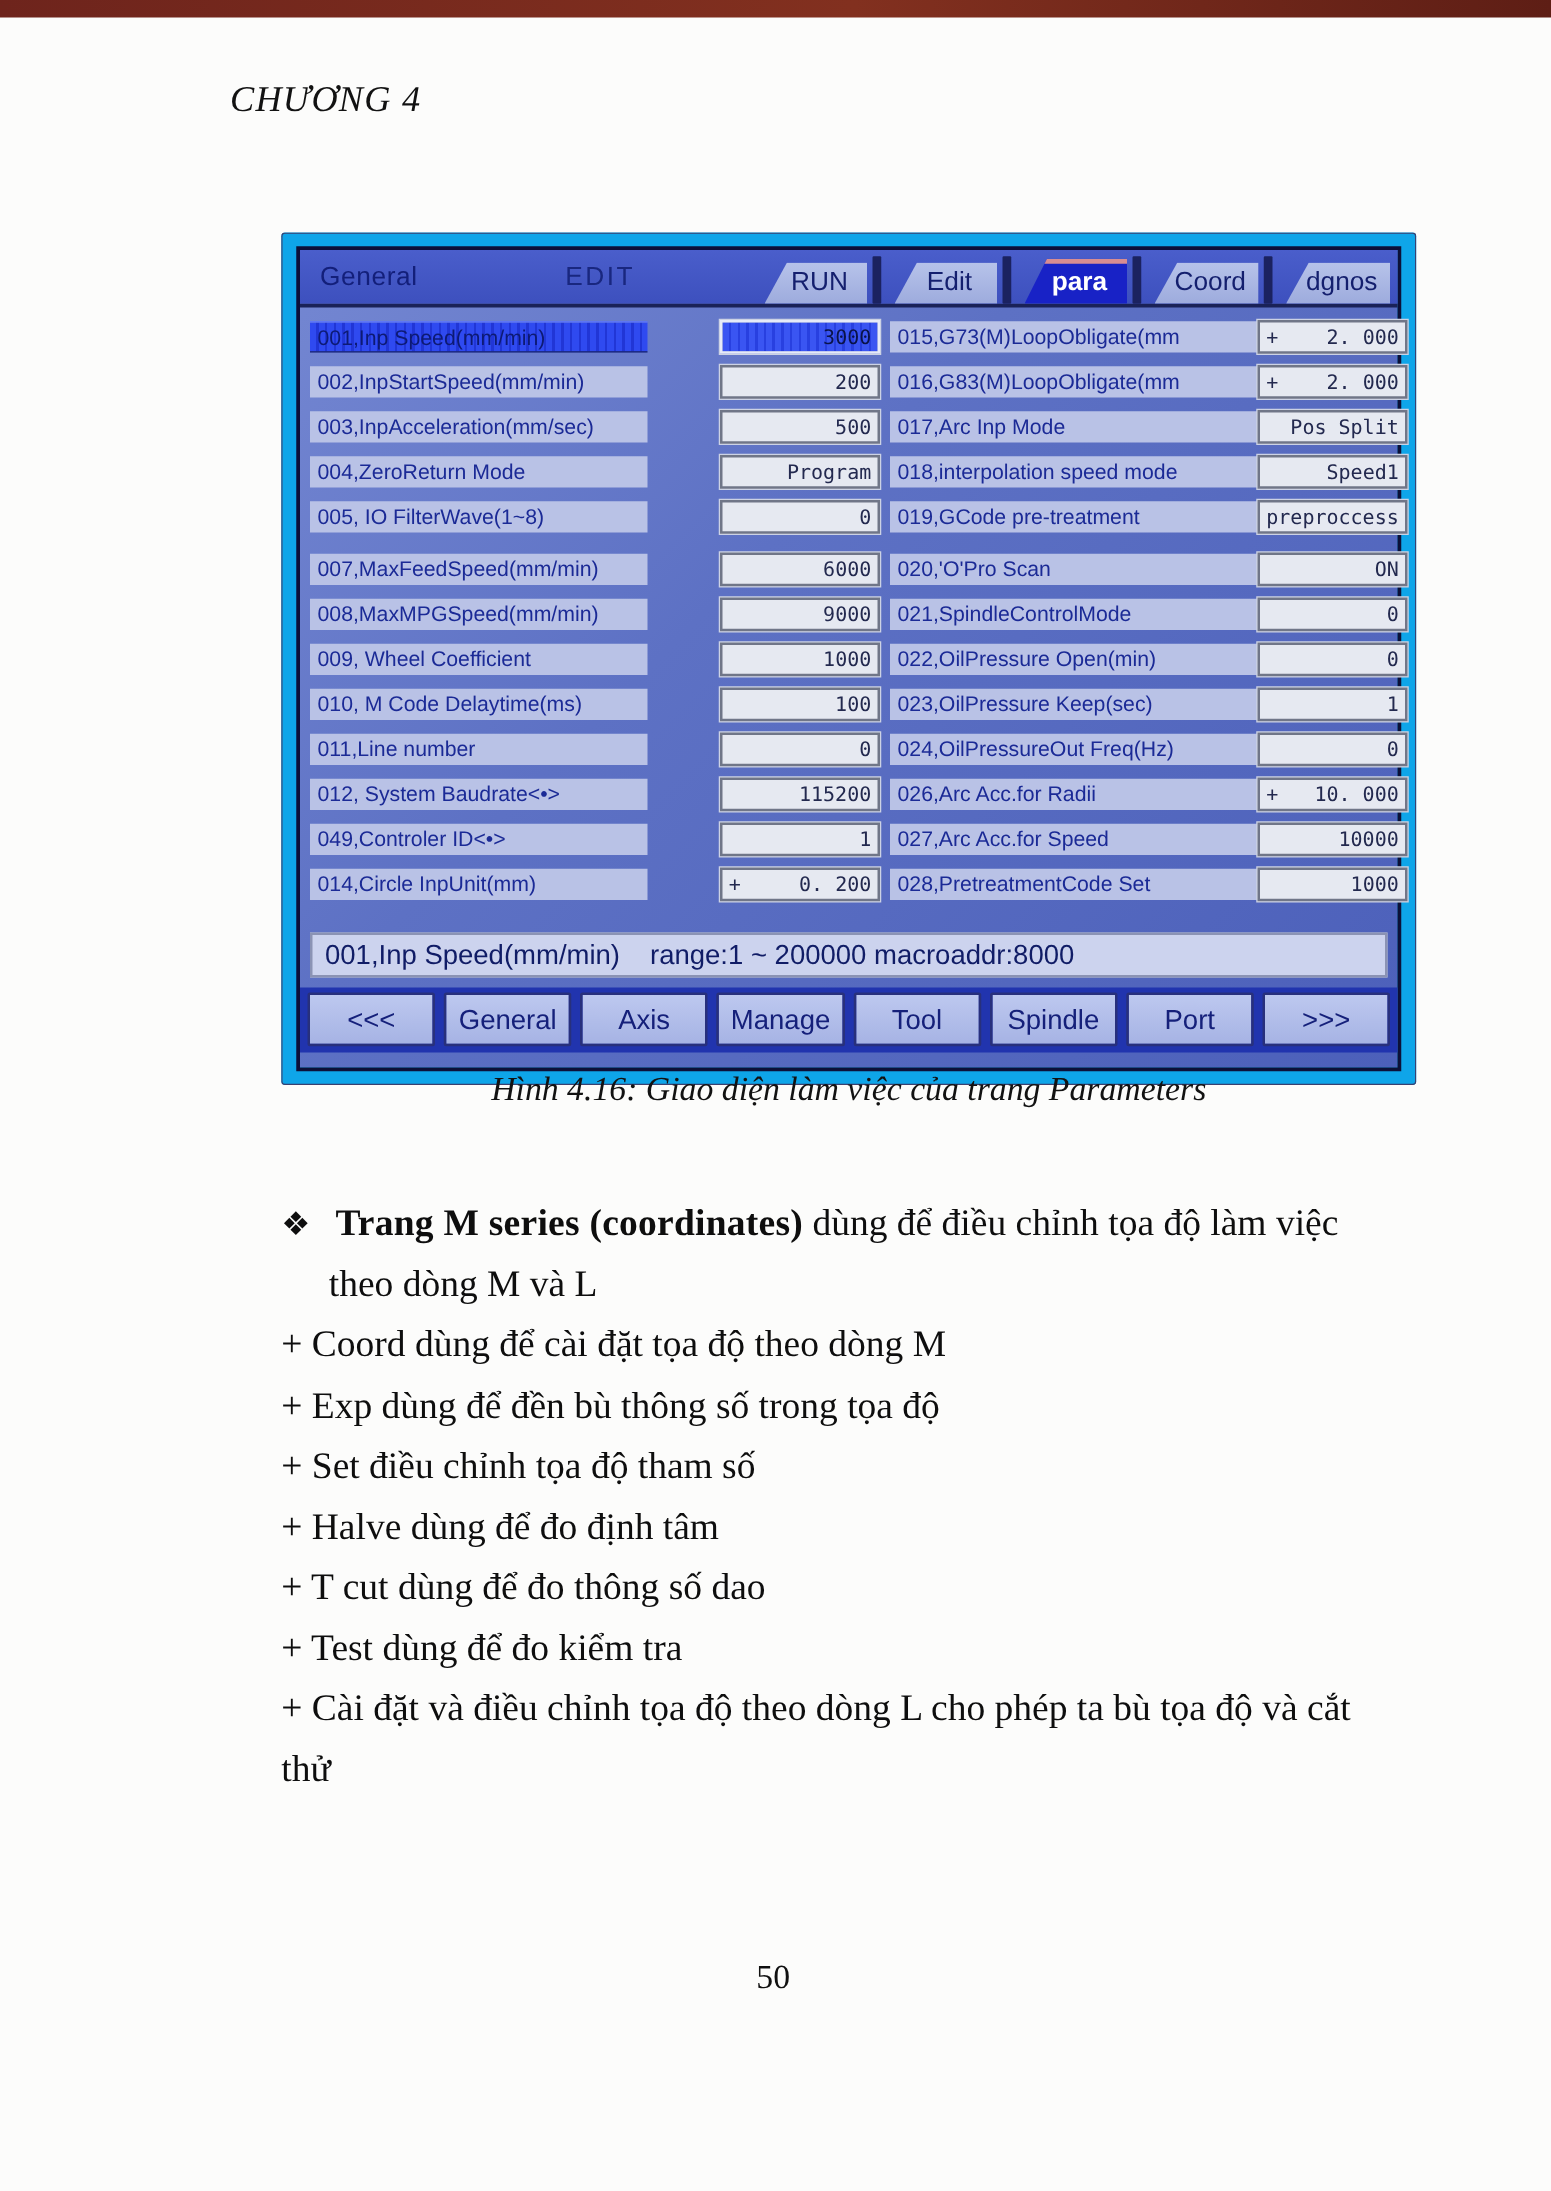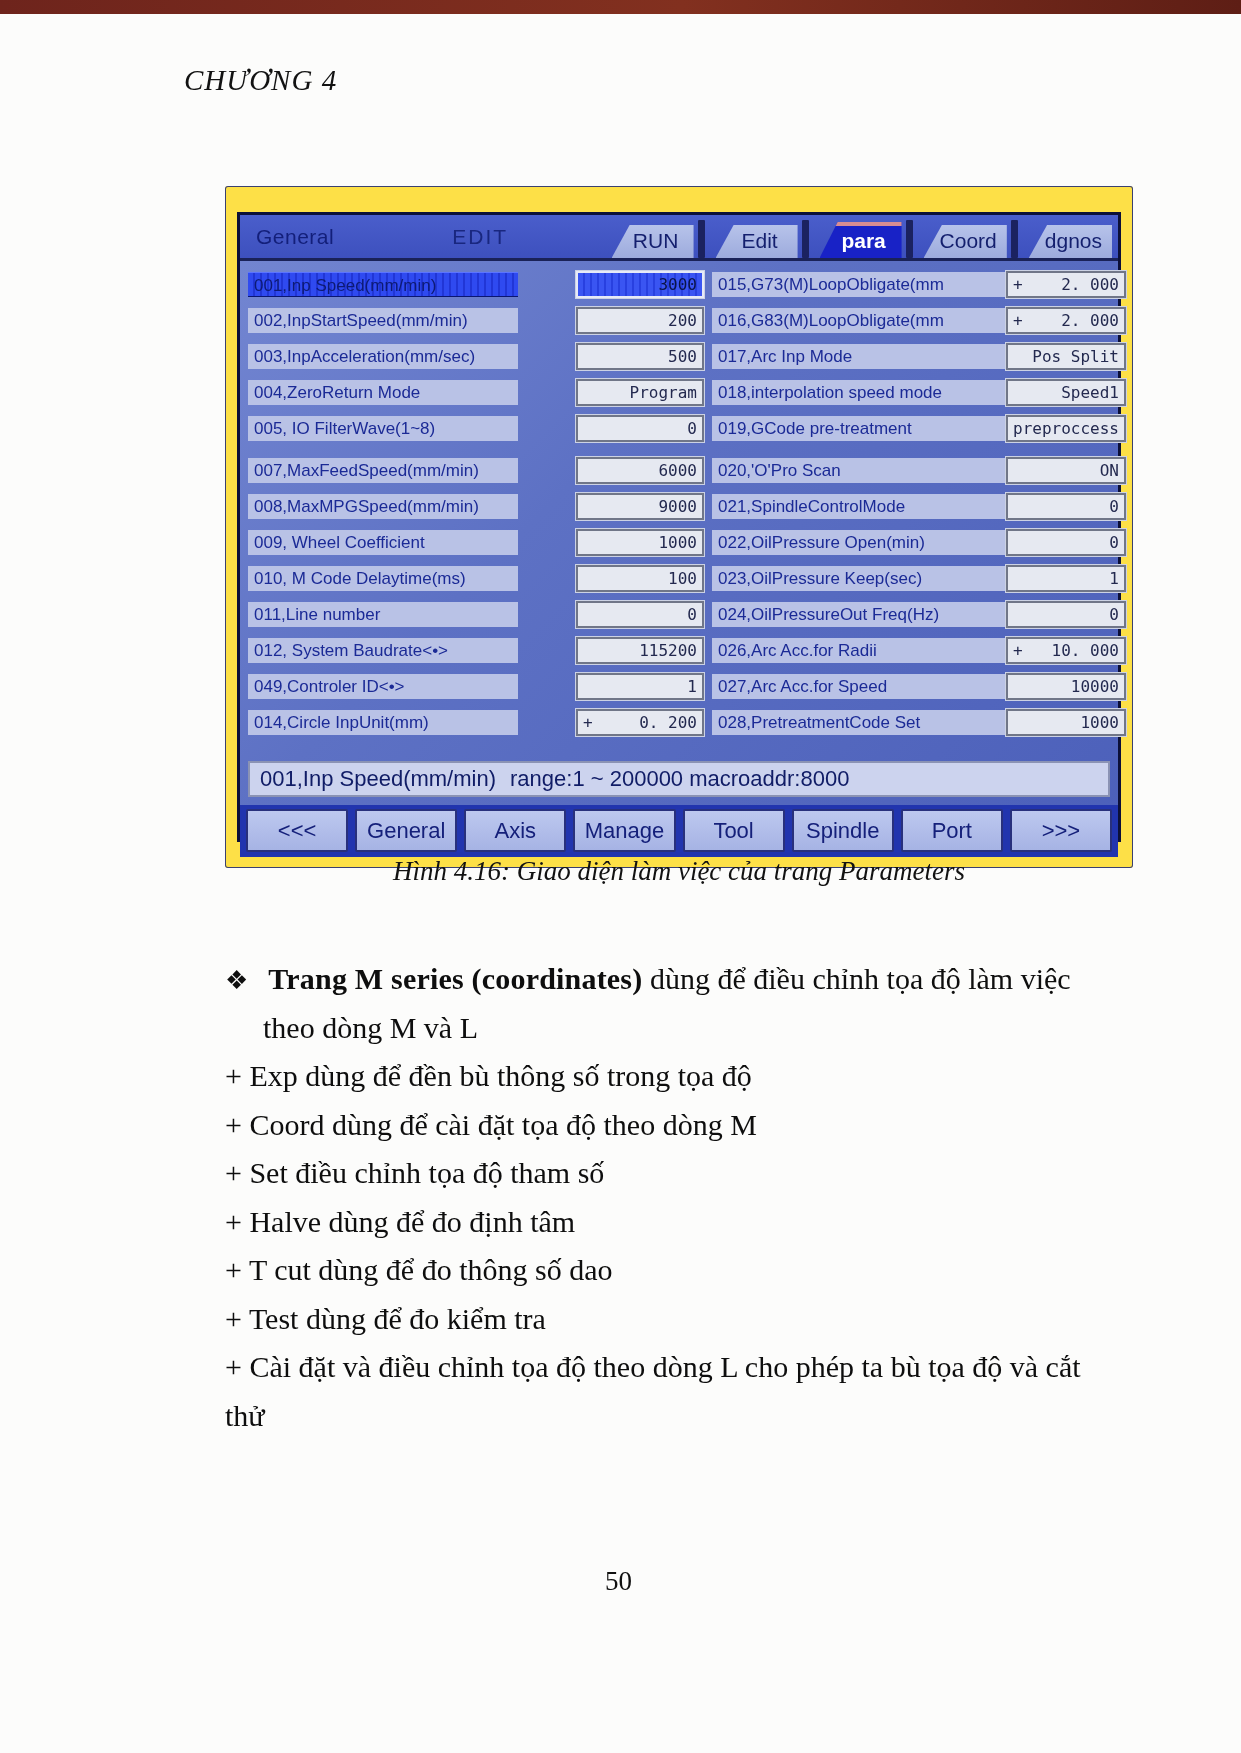--- a/index.html
+++ b/index.html
@@ -20,23 +20,23 @@
   }
 
   .chapter {
     position:absolute; left:184px; top:64px;
     font-style:italic; font-size:29px; letter-spacing:1px; color:#121212;
   }
 
   
   .photo {
     position:absolute; left:225px; top:186px; width:908px; height:682px;
-    background:#fde047;
+    background:#0ea5e9;
     border-radius:3px;
-    padding:26px 12px;
+    padding:11px 12px;
     box-shadow:0 0 0 1px #3a4070 inset;
   }
   .screen {
     width:100%; height:100%;
     background:linear-gradient(135deg,#7487d2 0%,#5d71c4 40%,#4c60ba 100%);
     border:3px solid #0c1038;
     padding:0 8px 6px 8px;
     font-family:"Liberation Sans", sans-serif;
     display:flex; flex-direction:column;
   }
@@ -112,21 +112,21 @@
     color:#0a1348; border:2px solid #e6eaf8;
   }
 
   
   .infobar {
     margin-top:16px; height:36px; flex:0 0 36px;
     background:#ccd3ee; border:2px solid #8b93b4;
     display:flex; align-items:center;
     font-size:22px; color:#101c66; padding:0 10px; white-space:nowrap;
   }
-  .infobar .range { margin-left:14px; }
+  .infobar .range { margin-left:24px; }
 
   
   .softkeys {
     margin:8px -8px 0 -8px; padding:4px 6px 5px 6px;
     background:#2134ae;
     display:flex; gap:7px; flex:0 0 52px; height:52px;
   }
   .softkey {
     flex:1; background:linear-gradient(#bdc8ef,#a6b3e4);
     border:2px solid #28307c; border-radius:2px;
@@ -400,26 +400,26 @@
 <div class="caption">Hình 4.16: Giao diện làm việc của trang Parameters</div>
 
 <div class="bodytext" id="bodytext">
     <div class="bline">
     <span class="bullet">❖</span><b>Trang M series (coordinates)</b><span> dùng để điều chỉnh tọa độ làm việc</span>
   </div>
     <div class="bline indent1">
     <b></b><span>theo dòng M và L</span>
   </div>
     <div class="bline">
+    <b></b><span>+ Coord dùng để cài đặt tọa độ theo dòng M</span>
+  </div>
+    <div class="bline">
     <b></b><span>+ Exp dùng để đền bù thông số trong tọa độ</span>
   </div>
     <div class="bline">
-    <b></b><span>+ Coord dùng để cài đặt tọa độ theo dòng M</span>
-  </div>
-    <div class="bline">
     <b></b><span>+ Set điều chỉnh tọa độ tham số</span>
   </div>
     <div class="bline">
     <b></b><span>+ Halve dùng để đo định tâm</span>
   </div>
     <div class="bline">
     <b></b><span>+ T cut dùng để đo thông số dao</span>
   </div>
     <div class="bline">
     <b></b><span>+ Test dùng để đo kiểm tra</span>

